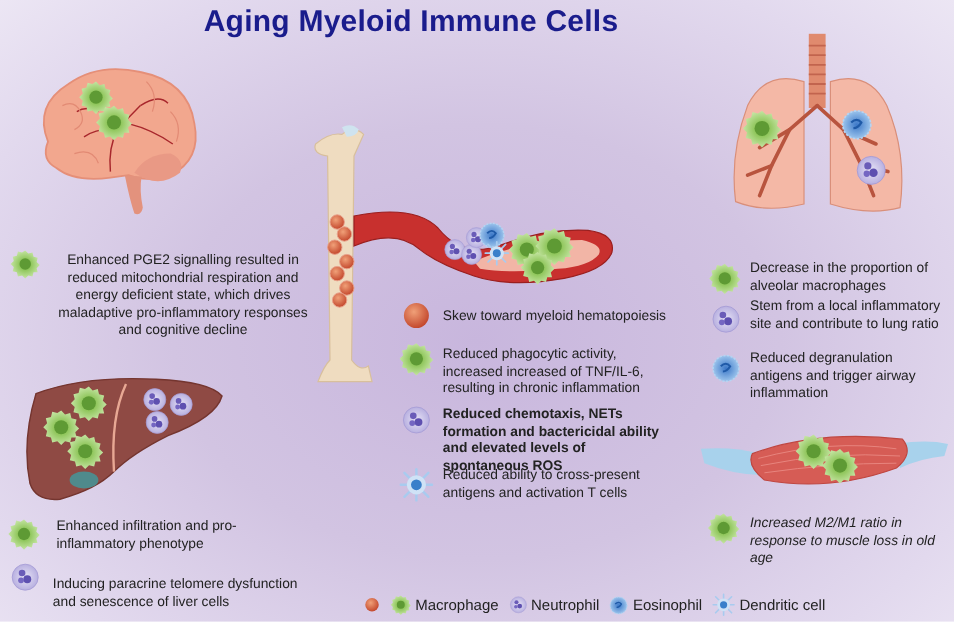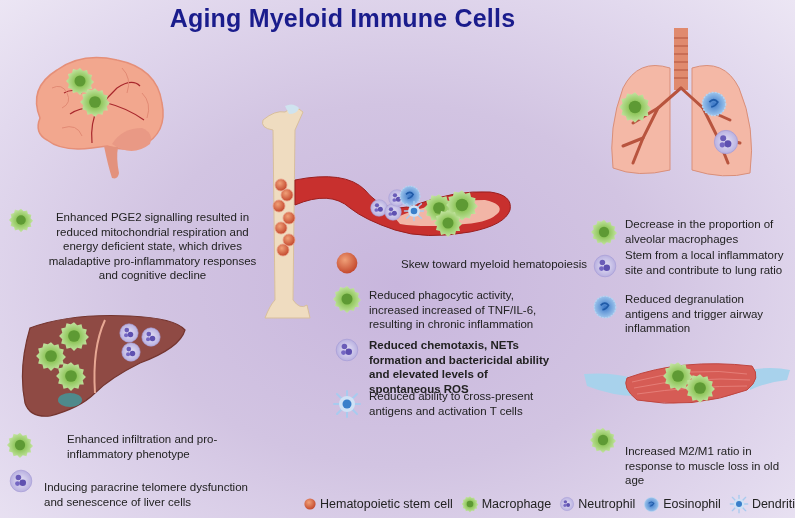--- a/index.html
+++ b/index.html
@@ -133,21 +133,21 @@
       <use href="#neu"></use>
     </svg>
   <svg class="icon" style="left:110px;top:33px" width="22" height="22">
       <use href="#neu"></use>
     </svg>
 </div>
 
 <svg class="icon" style="left:6px;top:431px" width="28" height="28">
     <use href="#mac"></use>
   </svg>
-<div class="txt" style="left:47px;top:432px;width:200px;margin-left:20px;">Enhanced infiltration and pro-inflammatory phenotype</div>
+<div class="txt" style="left:47px;top:432px;width:200px;">Enhanced infiltration and pro-inflammatory phenotype</div>
 <svg class="icon" style="left:8px;top:468px" width="26" height="26">
     <use href="#neu"></use>
   </svg>
 <div class="txt" style="left:44px;top:480px;width:220px;">Inducing paracrine telomere dysfunction and senescence of liver cells</div>
 
 <div class="organ" style="left:255px;top:100px;">
   <svg width="270" height="220" viewBox="0 0 270 220">
     <path d="M8 20 Q20 10 30 12 Q40 4 48 12 L40 30 L38 200 Q45 210 52 205 L55 218 L10 218 Q15 205 20 200 L18 30 Q5 28 8 20 Z" fill="#efdcc0" stroke="#d8bf9c" stroke-width="1"></path>
     <path d="M30 6 Q38 2 44 8 Q42 14 34 14 Z" fill="#cfe3ef"></path>
     <path d="M40 80 Q90 70 110 90 Q130 115 160 105 Q200 90 235 92 Q258 95 255 110 Q250 125 215 132 Q170 140 140 130 Q110 120 95 108 Q75 90 40 105 Z" fill="#c8302e" stroke="#9a1f1f" stroke-width="1"></path>
@@ -184,21 +184,21 @@
       <use href="#mac"></use>
     </svg>
   <svg class="icon" style="left:178px;top:108px" width="30" height="30">
       <use href="#mac"></use>
     </svg>
 </div>
 
 <svg class="icon" style="left:334px;top:250px" width="26" height="26">
     <use href="#hsc"></use>
   </svg>
-<div class="txt" style="left:369px;top:257px;width:200px;margin-left:32px;">Skew toward myeloid hematopoiesis</div>
+<div class="txt" style="left:369px;top:257px;width:200px;">Skew toward myeloid hematopoiesis</div>
 <svg class="icon" style="left:332px;top:284px" width="30" height="30">
     <use href="#mac"></use>
   </svg>
 <div class="txt" style="left:369px;top:288px;width:190px;">Reduced phagocytic activity, increased increased of TNF/IL-6, resulting in chronic inflammation</div>
 <svg class="icon" style="left:334px;top:337px" width="26" height="26">
     <use href="#neu"></use>
   </svg>
 <div class="txt" style="left:369px;top:338px;width:190px;font-weight:bold;">Reduced chemotaxis, NETs formation and bactericidal ability and elevated levels of spontaneous ROS</div>
 <svg class="icon" style="left:332px;top:389px" width="30" height="30">
     <use href="#den"></use>
@@ -266,28 +266,27 @@
       <use href="#mac"></use>
     </svg>
   <svg class="icon" style="left:102px;top:16px" width="32" height="32">
       <use href="#mac"></use>
     </svg>
 </div>
 
 <svg class="icon" style="left:589px;top:426px" width="28" height="28">
     <use href="#mac"></use>
   </svg>
-<div class="txt" style="left:625px;top:444px;width:170px;">Increased M2/M1 ratio in response to muscle loss in old age</div>
+<div class="txt" style="left:625px;top:429px;width:170px;font-style:italic;">Increased M2/M1 ratio in response to muscle loss in old age</div>
 
 <div class="legend">
   <div class="li">
     <svg width="14" height="14">
         <use href="#hsc"></use>
       </svg>
-    <span>Hematopoietic stem cell</span>
   </div>
   <div class="li">
     <svg width="18" height="18">
         <use href="#mac"></use>
       </svg>
     <span>Macrophage</span>
   </div>
   <div class="li">
     <svg width="16" height="16">
         <use href="#neu"></use>

